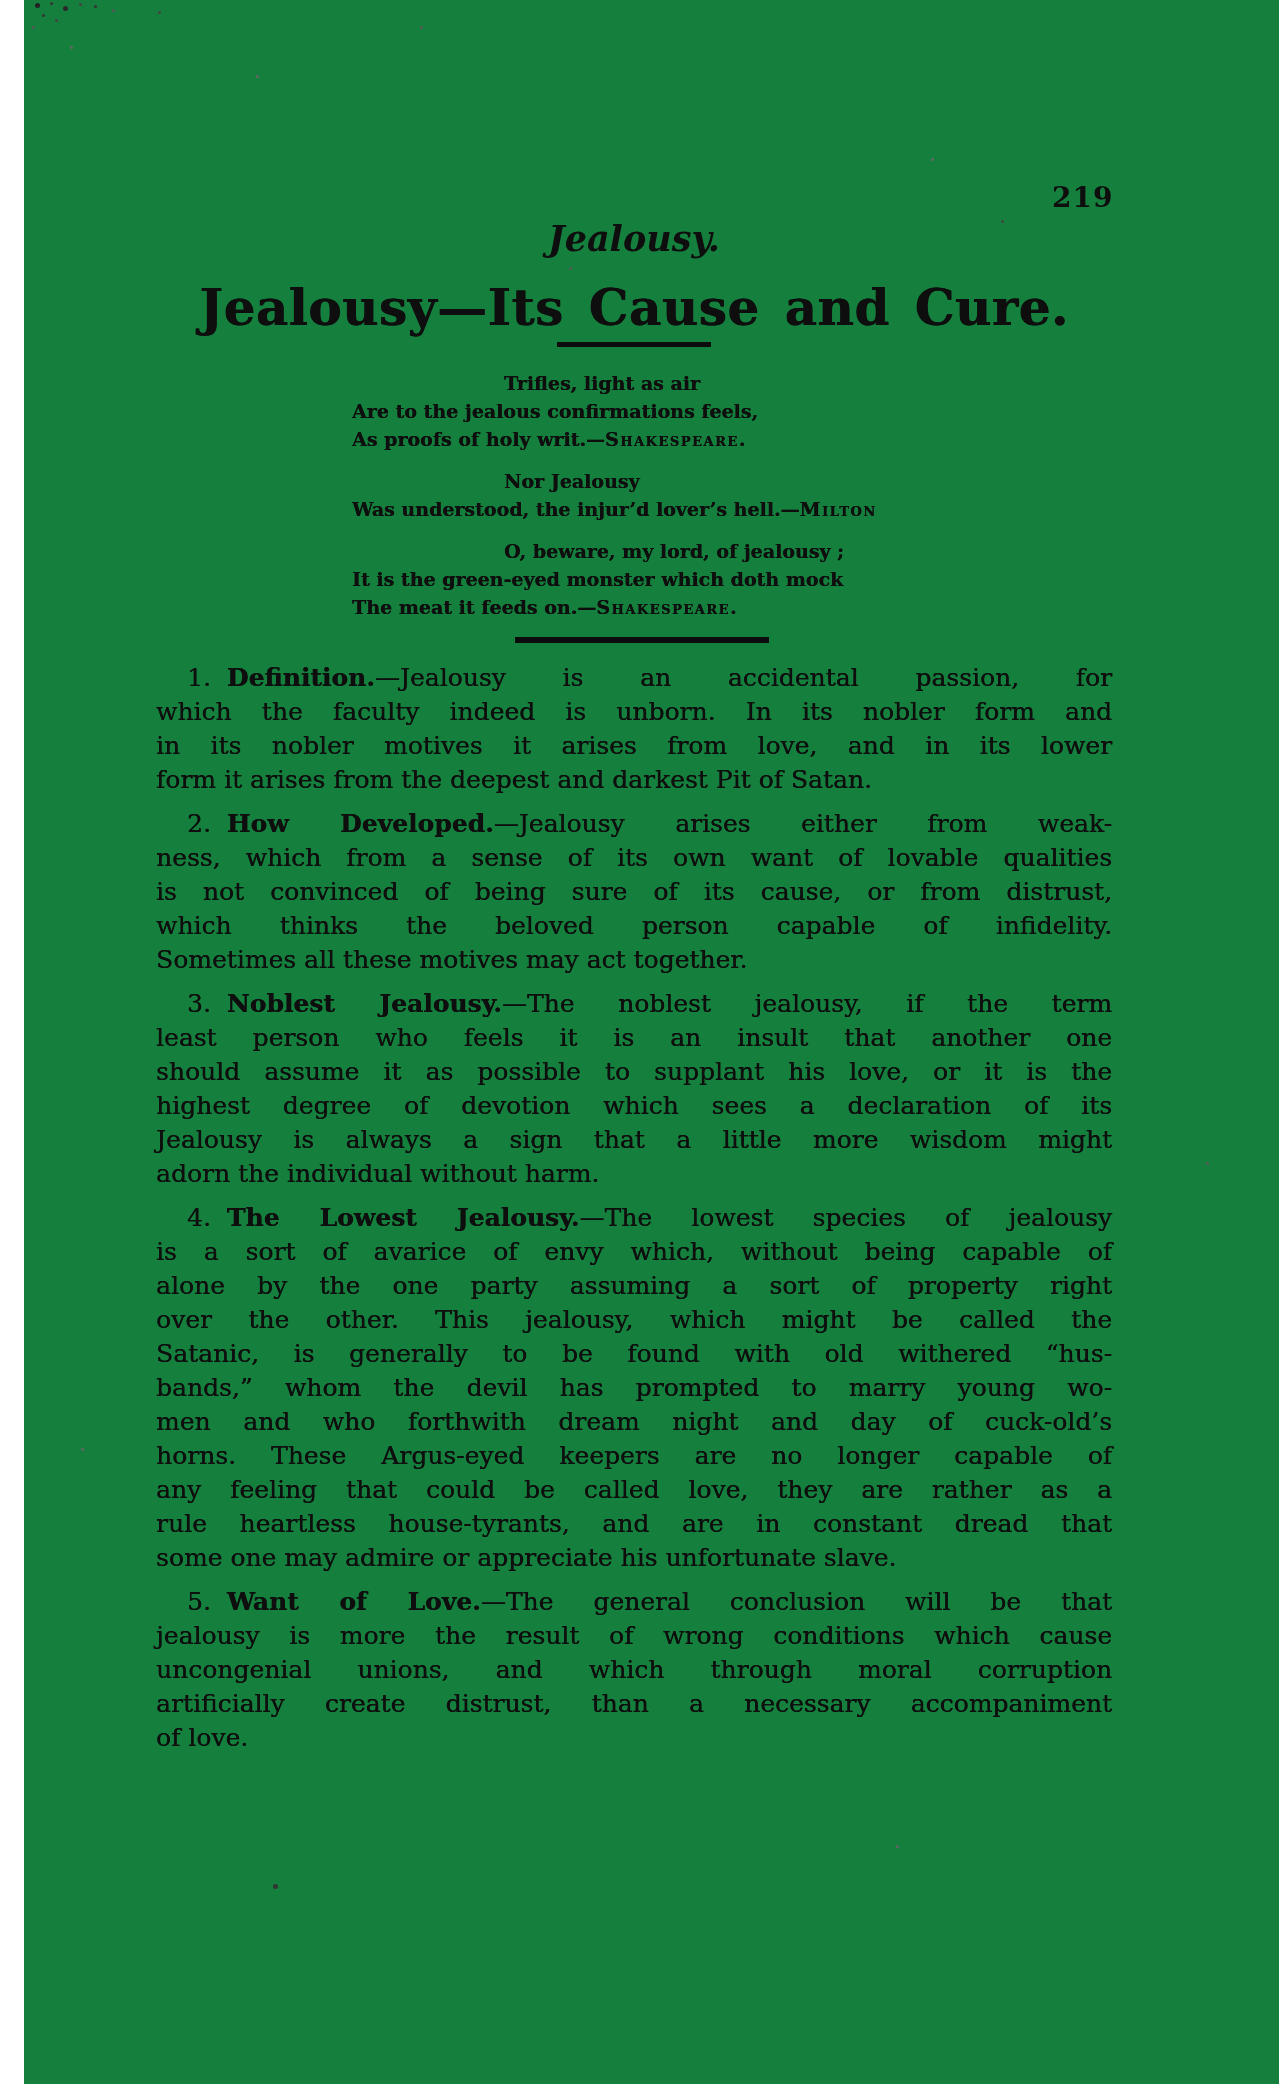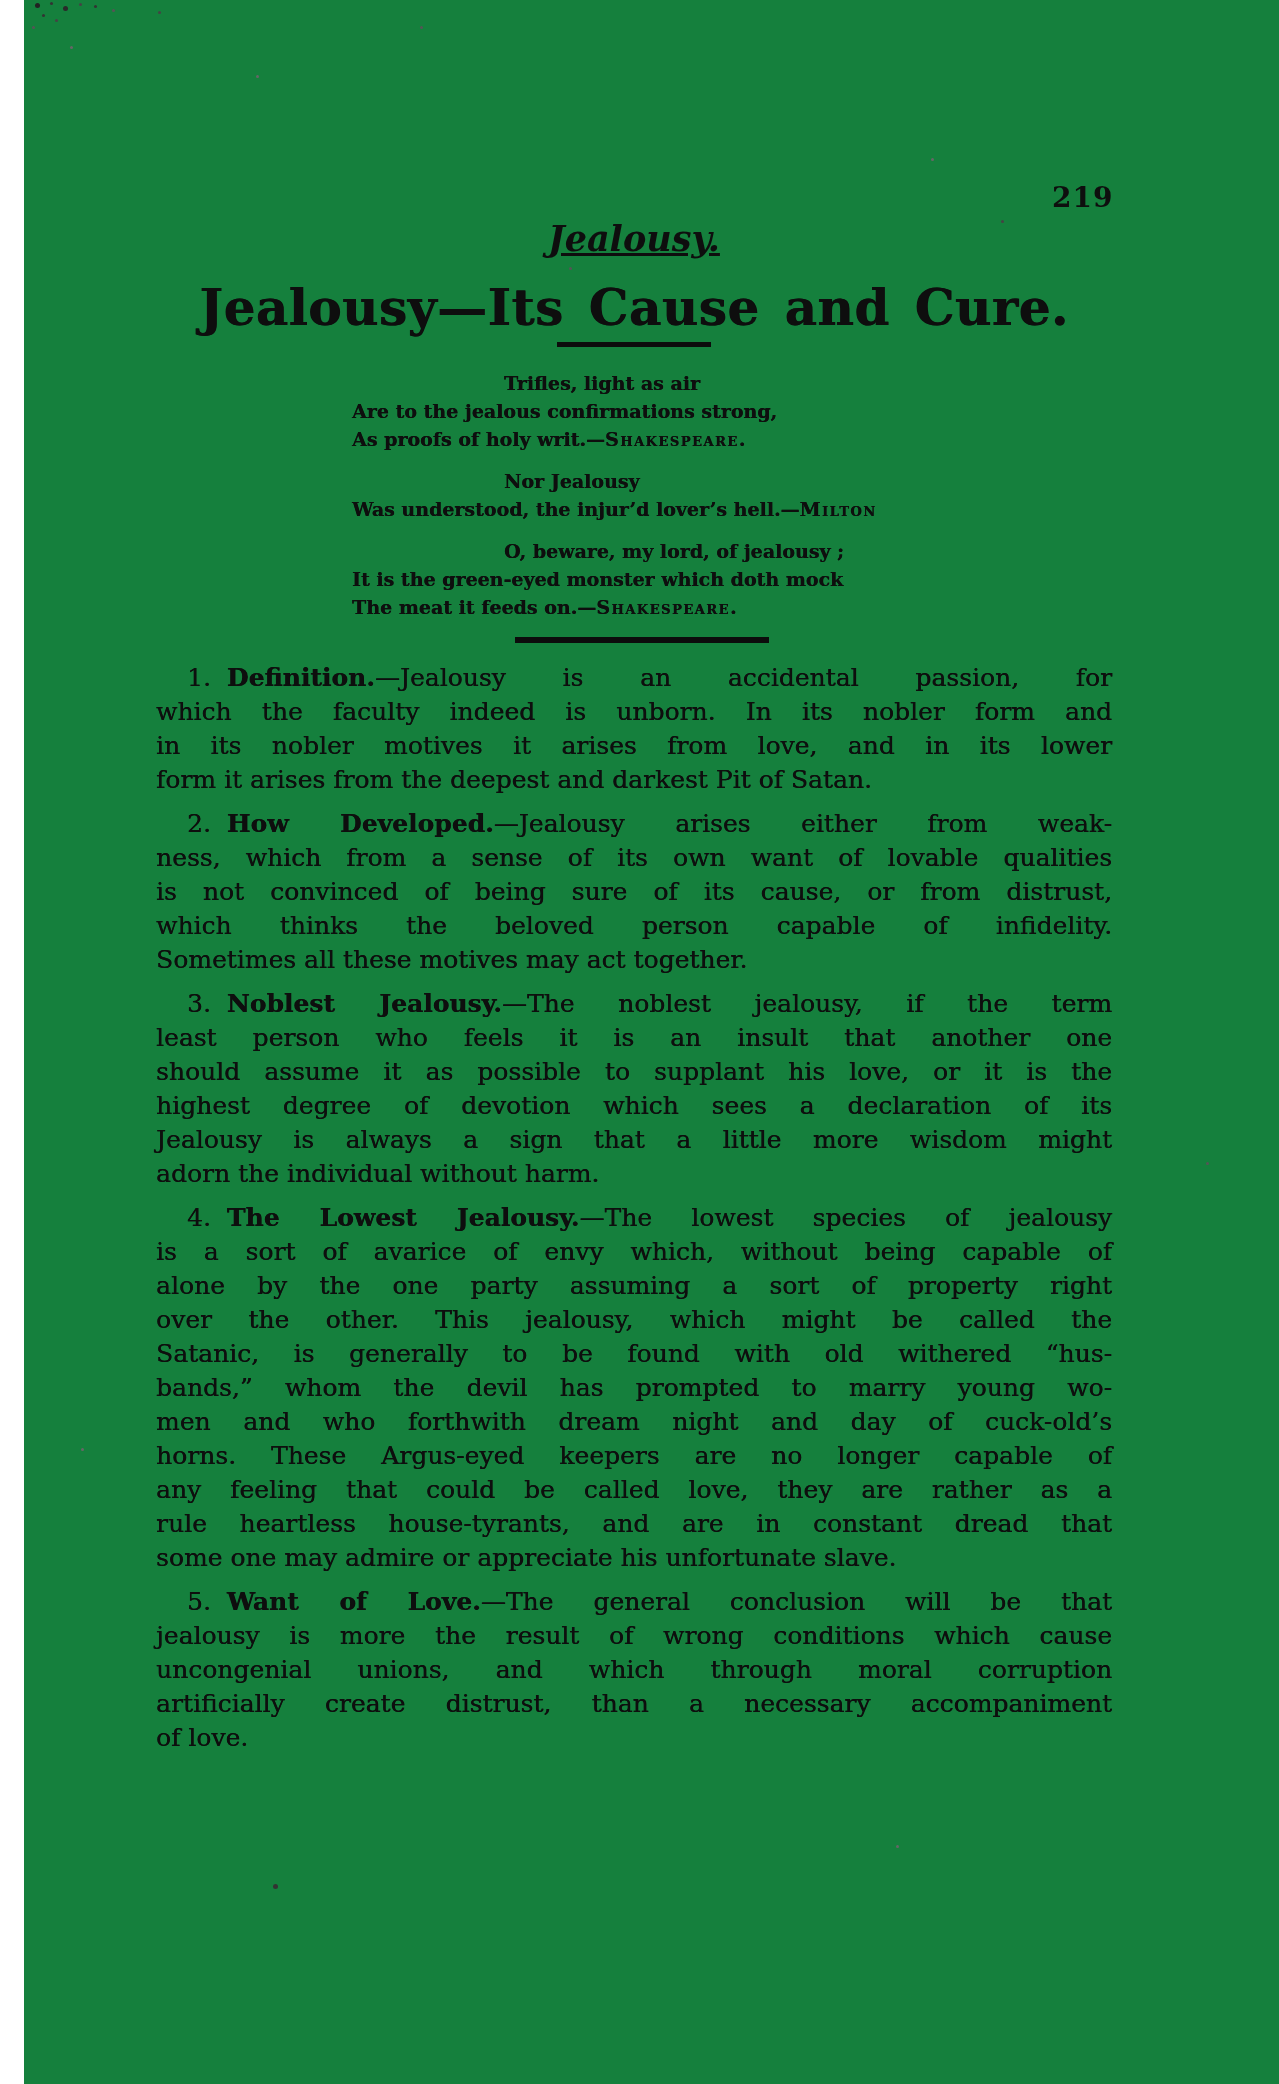--- a/index.html
+++ b/index.html
@@ -26,21 +26,21 @@
       907px 158px 0 0 #666, 250px 1885px 0 1px #333, 872px 1845px 0 0 #666,
       1182px 1162px 0 0 #555, 57px 1448px 0 0 #666;
   }
   .page-number {
     position: absolute; top: 181px; left: 1028px;
     font-size: 28px; font-weight: bold; letter-spacing: 1px;
   }
   .running-header {
     position: absolute; top: 218px; left: 132px; width: 956px;
     text-align: center;
-    font-size: 35px; font-weight: bold; font-style: italic; text-decoration: underline;
+    font-size: 35px; font-weight: bold; font-style: italic;
   }
   .title {
     position: absolute; top: 280px; left: 132px; width: 956px; margin: 0;
     text-align: center;
     font-size: 50px; font-weight: bold; line-height: 1.1;
     word-spacing: 7px; letter-spacing: 0.5px;
     text-shadow: 0.6px 0 0 currentColor;
   }
   .rule-title {
     position: absolute; top: 342px; left: 533px; width: 154px; height: 5px;
@@ -76,21 +76,21 @@
 
 <div class="page">
   <div class="speckles"></div>
   <div class="page-number">219</div>
   <div class="running-header">Jealousy.</div>
   <h1 class="title">Jealousy—Its Cause and Cure.</h1>
   <div class="rule-title"></div>
   <div class="epigraphs">
       <div class="epigraph">
         <div class="eline first">Trifles, light as air</div>
-        <div class="eline">Are to the jealous confirmations strong,</div>
+        <div class="eline">Are to the jealous confirmations feels,</div>
         <div class="eline">As proofs of holy writ.—<span class="sc">Shakespeare.</span></div>
       </div>
       <div class="epigraph">
         <div class="eline first">Nor Jealousy</div>
         <div class="eline">Was understood, the injur’d lover’s hell.—<span class="sc">Milton</span></div>
       </div>
       <div class="epigraph">
         <div class="eline first">O, beware, my lord, of jealousy ;</div>
         <div class="eline">It is the green-eyed monster which doth mock</div>
         <div class="eline">The meat it feeds on.—<span class="sc">Shakespeare.</span></div>

